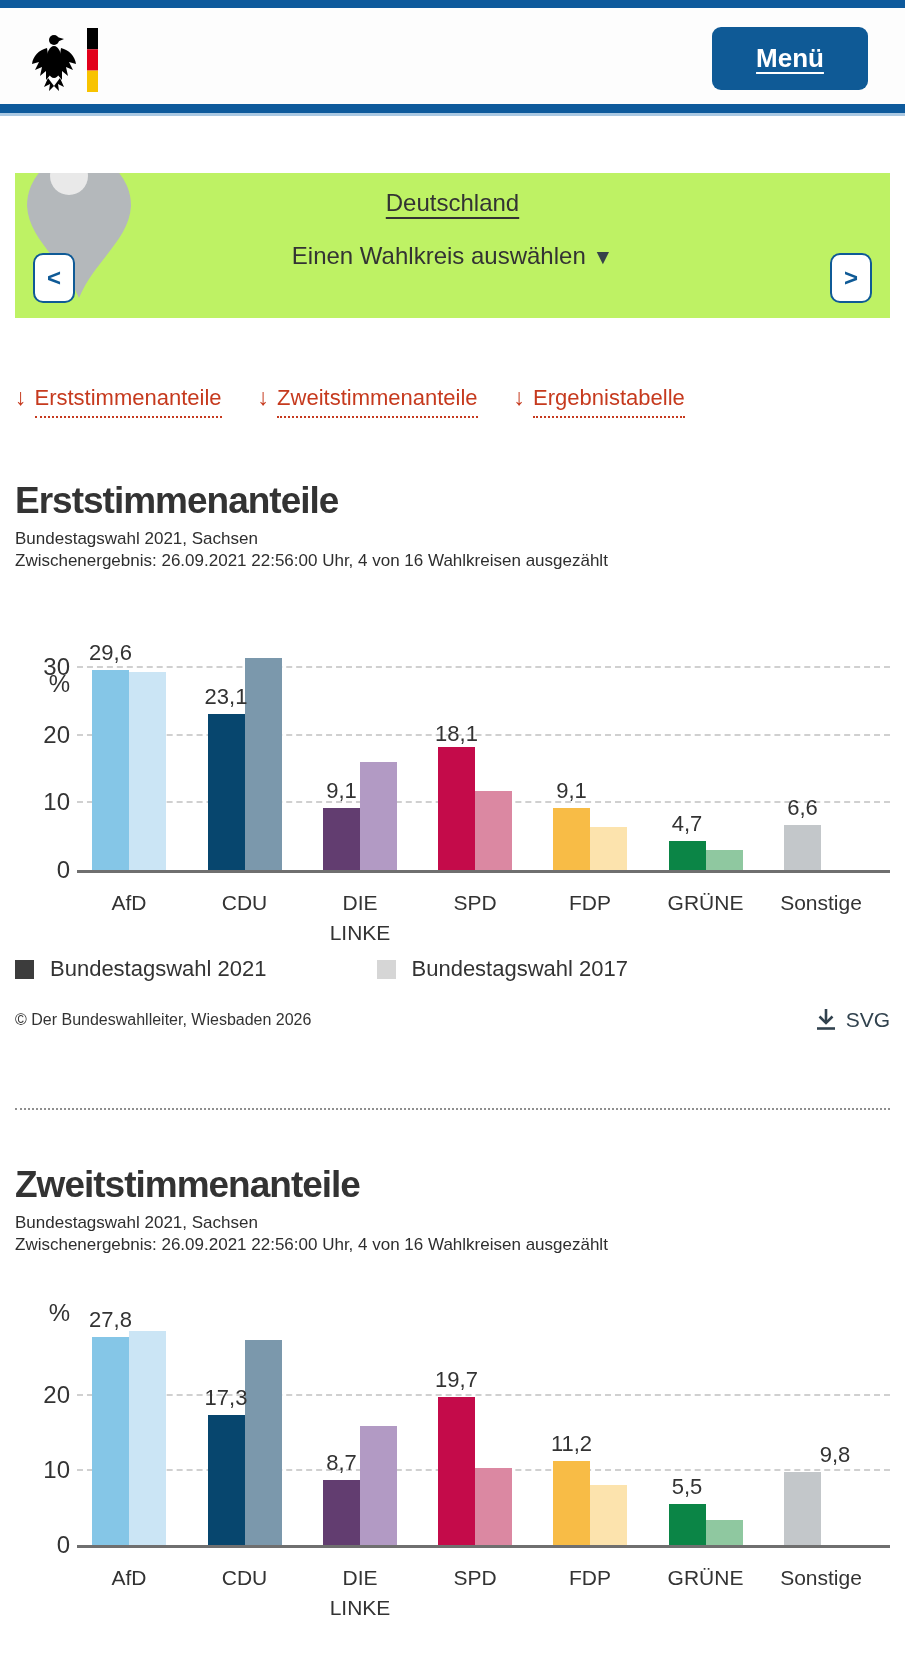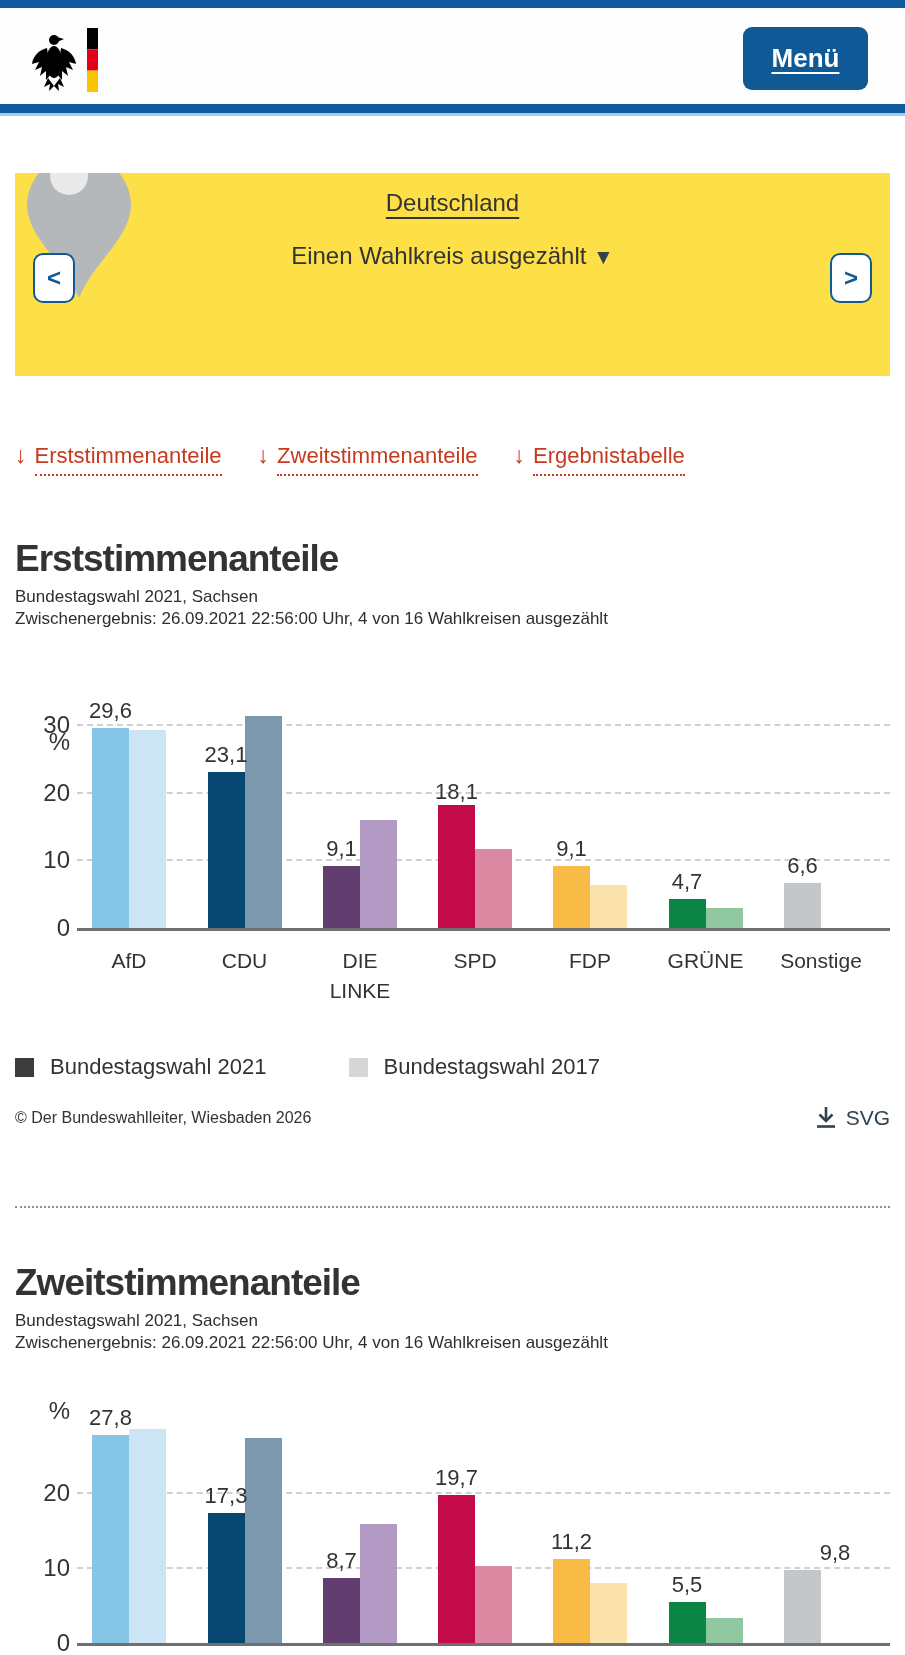--- a/index.html
+++ b/index.html
@@ -6,30 +6,30 @@
   html,body { width:905px; }
   body {
     height:1655px; overflow:hidden; background:#fff;
     font-family:"Liberation Sans", sans-serif; color:#333; position:relative;
   }
   
   .topbar { height:8px; background:#0e5a9c; }
   .header { height:96px; position:relative; background:#fdfdfd; }
   .logo { position:absolute; left:30px; top:20px; display:flex; align-items:flex-start; }
   .menu-btn {
-    position:absolute; right:37px; top:19px; width:125px; height:63px;
+    position:absolute; right:37px; top:19px; width:156px; height:63px;
     background:#0f5a96; border:none; border-radius:9px; color:#fff;
     font-family:"Liberation Sans", sans-serif; font-size:26px; font-weight:bold;
     text-decoration:underline; text-underline-offset:5px; cursor:pointer;
   }
   .divider { height:9px; background:#0e5a9c; }
   .divider-light { height:3px; background:#aac8e2; }
   
   .region-box {
-    margin:57px 15px 16px 15px; height:203px; background:#fde047;
+    margin:57px 15px 16px 15px; height:145px; background:#bef264;
     position:relative; overflow:hidden; text-align:center;
   }
   .pin-svg { position:absolute; left:2px; top:-25px; }
   .country-link {
     display:inline-block; margin-top:16px; font-size:24px; color:#333;
     text-decoration:underline; text-decoration-thickness:2px; text-underline-offset:6px;
     cursor:pointer;
   }
   .state-row { margin-top:28px; font-size:44px; font-weight:bold; color:#c63a1e; letter-spacing:-1px; cursor:pointer; }
   .state-row .caret { font-size:27px; vertical-align:middle; letter-spacing:0; }
@@ -60,21 +60,21 @@
   .chart-1 { height:335px; margin-top:17px; }
   .chart-2 { height:310px; margin-top:14px; }
   .gridline { position:absolute; left:62px; width:813px; border-top:2px dashed #d0d0d0; }
   .axis-line { position:absolute; left:62px; width:813px; height:3px; background:#6f6f6f; }
   .ytick { position:absolute; left:0; width:55px; text-align:right; font-size:24px; color:#333; line-height:28px; }
   .yunit { position:absolute; left:0; width:55px; text-align:right; font-size:24px; color:#333; line-height:28px; }
   .bar { position:absolute; width:37px; }
   .val-label { position:absolute; width:100px; text-align:center; font-size:22px; color:#333; line-height:26px; }
   .xtick { position:absolute; width:110px; text-align:center; font-size:21px; color:#333; line-height:30px; white-space:pre-line; }
   
-  .legend-row { margin:73px 15px 0 15px; display:flex; gap:82px; align-items:flex-start; }
+  .legend-row { margin:33px 15px 0 15px; display:flex; gap:110px; align-items:flex-start; }
   .legend-item { display:flex; align-items:center; gap:16px; font-size:22px; color:#333; }
   .legend-swatch { width:19px; height:19px; display:inline-block; }
   .credit-row { margin:26px 15px 0 15px; display:flex; justify-content:space-between; align-items:center; }
   .copyright { font-size:16px; color:#333; }
   .svg-link { display:inline-flex; gap:9px; color:#31424e; font-size:21px; cursor:pointer; }
   .dotted-sep { margin:76px 15px 0 15px; border-top:2px dotted #8f8f8f; }
 </style>
 </head>
 <body>
 
@@ -105,21 +105,21 @@
 
 <section class="region-box">
   <svg class="pin-svg" width="130" height="160" viewBox="0 0 130 160">
     <path d="M 62,150 C 46,112 12,92 10,58 A 52,52 0 1 1 114,58 C 112,92 78,112 62,150 Z" fill="#b4b8bb"></path>
     <circle cx="52" cy="28" r="19" fill="#e9e9e9"></circle>
   </svg>
   <div>
     <a class="country-link">Deutschland</a>
   </div>
   <div class="district-row">
-    <span>Einen Wahlkreis ausgezählt</span>
+    <span>Einen Wahlkreis auswählen</span>
     <span class="caret">▼</span>
   </div>
   <button class="nav-btn nav-prev">&lt;</button>
   <button class="nav-btn nav-next">&gt;</button>
 </section>
 
 <nav class="anchor-row">
   <a class="anchor-link">
     <span class="arr">↓</span>
     <span class="txt">Erststimmenanteile</span>

